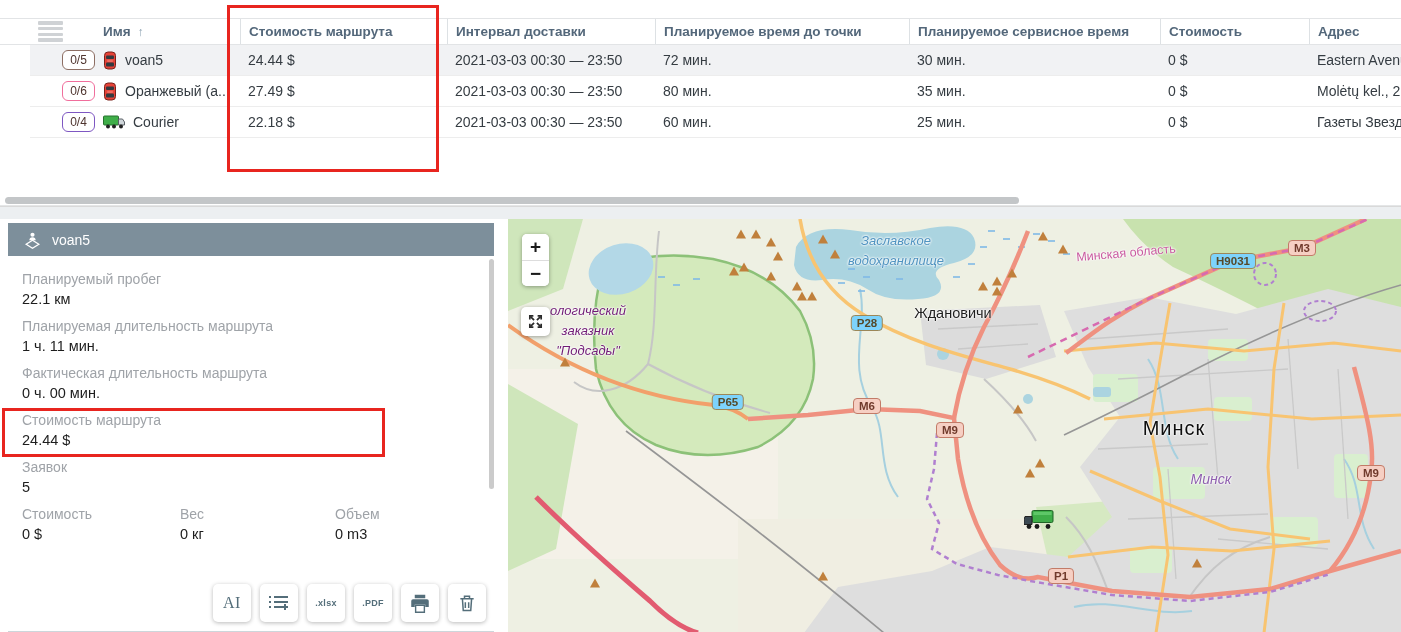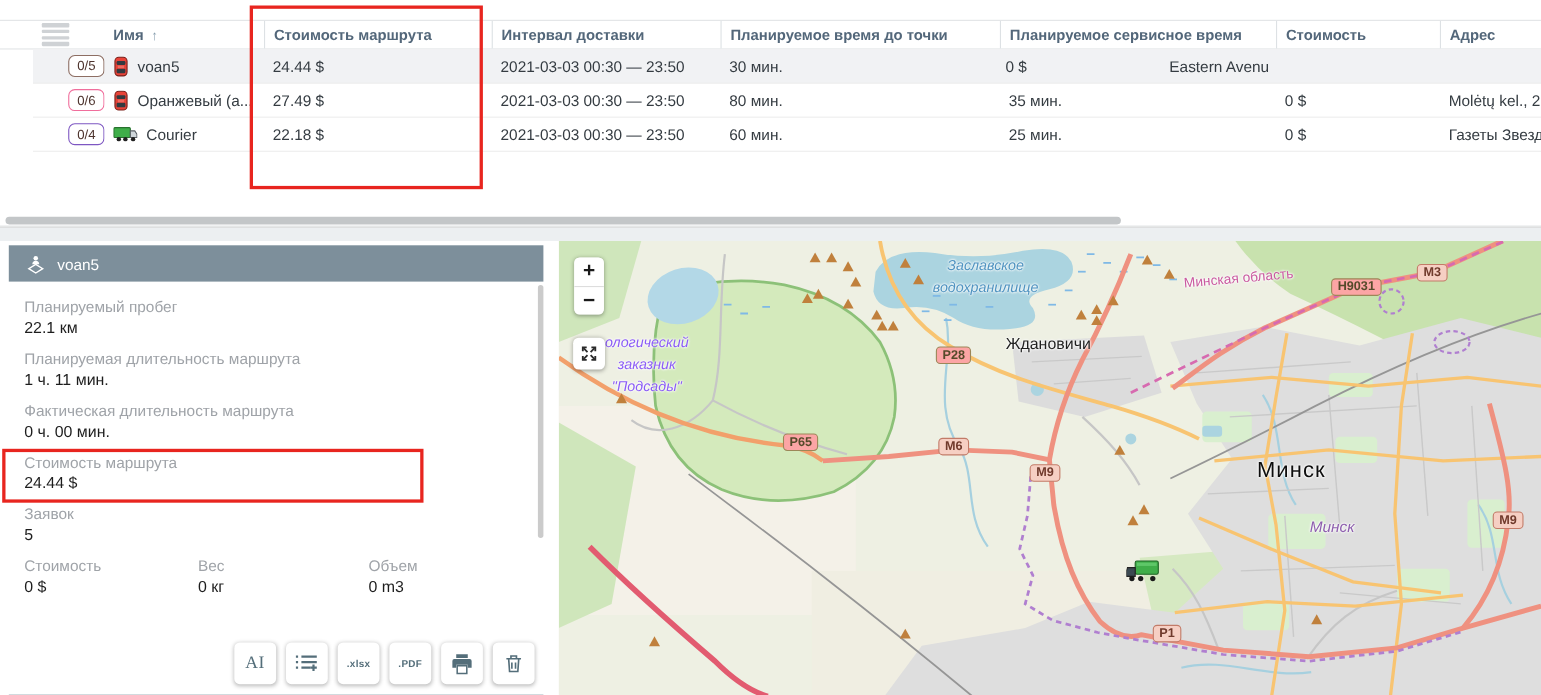--- a/index.html
+++ b/index.html
@@ -68,24 +68,24 @@
   .map{position:absolute;left:508px;top:219px;width:893px;height:413px;overflow:hidden;background:#edf0e3;cursor:grab;}
   .map svg.base{position:absolute;left:0;top:0;}
   .map-overlay{position:absolute;left:0;top:0;width:100%;height:100%;}
   .map-label{position:absolute;transform:translateX(-50%);white-space:nowrap;
     text-shadow:0 0 2px #fff,0 0 3px #fff,0 0 2px #fff;line-height:20px;}
   .style-water{color:#4f93c0;font-style:italic;font-size:13px;text-align:center;}
   .style-region{color:#c9599f;font-size:12.5px;transform:translateX(-50%) rotate(-5deg);}
   .style-town{color:#1f1f1f;font-size:14.5px;}
   .style-city{color:#0e0e0e;font-size:20px;letter-spacing:1px;}
   .style-river{color:#8e5fae;font-style:italic;font-size:14px;}
-  .style-reserve{color:#8b5cf6;font-size:13px;text-align:center;font-style:italic;}
+  .style-reserve{color:#701a75;font-size:13px;text-align:center;font-style:italic;}
   .rbadge{position:absolute;transform:translate(-50%,-50%);font-size:11.5px;font-weight:600;
     padding:1px 5px;border-radius:4px;white-space:nowrap;}
-  .rb-cream{background:#fca5a5;border:1.5px solid #9c8758;color:#554a2a;}
+  .rb-cream{background:#7dd3fc;border:1.5px solid #9c8758;color:#554a2a;}
   .rb-salmon{background:#f6cfc3;border:1.5px solid #c27b68;color:#703a2c;}
   .tri{position:absolute;width:0;height:0;border-left:5px solid transparent;border-right:5px solid transparent;
     border-bottom:9px solid #c0803c;transform:translate(-50%,-50%);}
   .truckm{position:absolute;transform:translate(-50%,-50%);}
   .zoomctl{position:absolute;left:14px;top:15px;width:27px;background:#fff;border-radius:5px;
     box-shadow:0 1px 4px rgba(0,0,0,.35);overflow:hidden;}
   .zbtn{width:27px;height:26px;display:flex;align-items:center;justify-content:center;
     font-size:19px;font-weight:bold;color:#1a1a1a;cursor:pointer;background:#fff;border:none;padding:0;}
   .zbtn + .zbtn{border-top:1px solid #ddd;}
   .fsbtn{position:absolute;left:13px;top:88px;width:29px;height:29px;background:#fff;border-radius:5px;
@@ -141,20 +141,21 @@
                 <rect x="1.5" y="1" width="11" height="17" rx="3.5" fill="#e84338" stroke="#7a211b"></rect>
                 <rect x="3" y="4.5" width="8" height="3.5" rx="1" fill="#333a40"></rect>
                 <rect x="3" y="11.5" width="8" height="4" rx="1" fill="#333a40"></rect>
                 <rect x="4.2" y="8.7" width="5.6" height="2.3" fill="#ef6a5f"></rect>
               </svg>
             </span>
             <span>voan5</span>
           </div>
           <div class="td col-route_cost">24.44 $</div>
           <div class="td col-interval">2021-03-03 00:30 — 23:50</div>
+          <div class="td col-time_to_point">72 мин.</div>
           <div class="td col-service_time">30 мин.</div>
           <div class="td col-cost">0 $</div>
           <div class="td col-address">Eastern Avenu</div>
         </div>
         <div class="tr">
           <div class="td col-select">
             <div class="badge" style="border-color: rgb(240, 110, 156);">0/6</div>
           </div>
           <div class="td col-name">
             <span class="veh">

